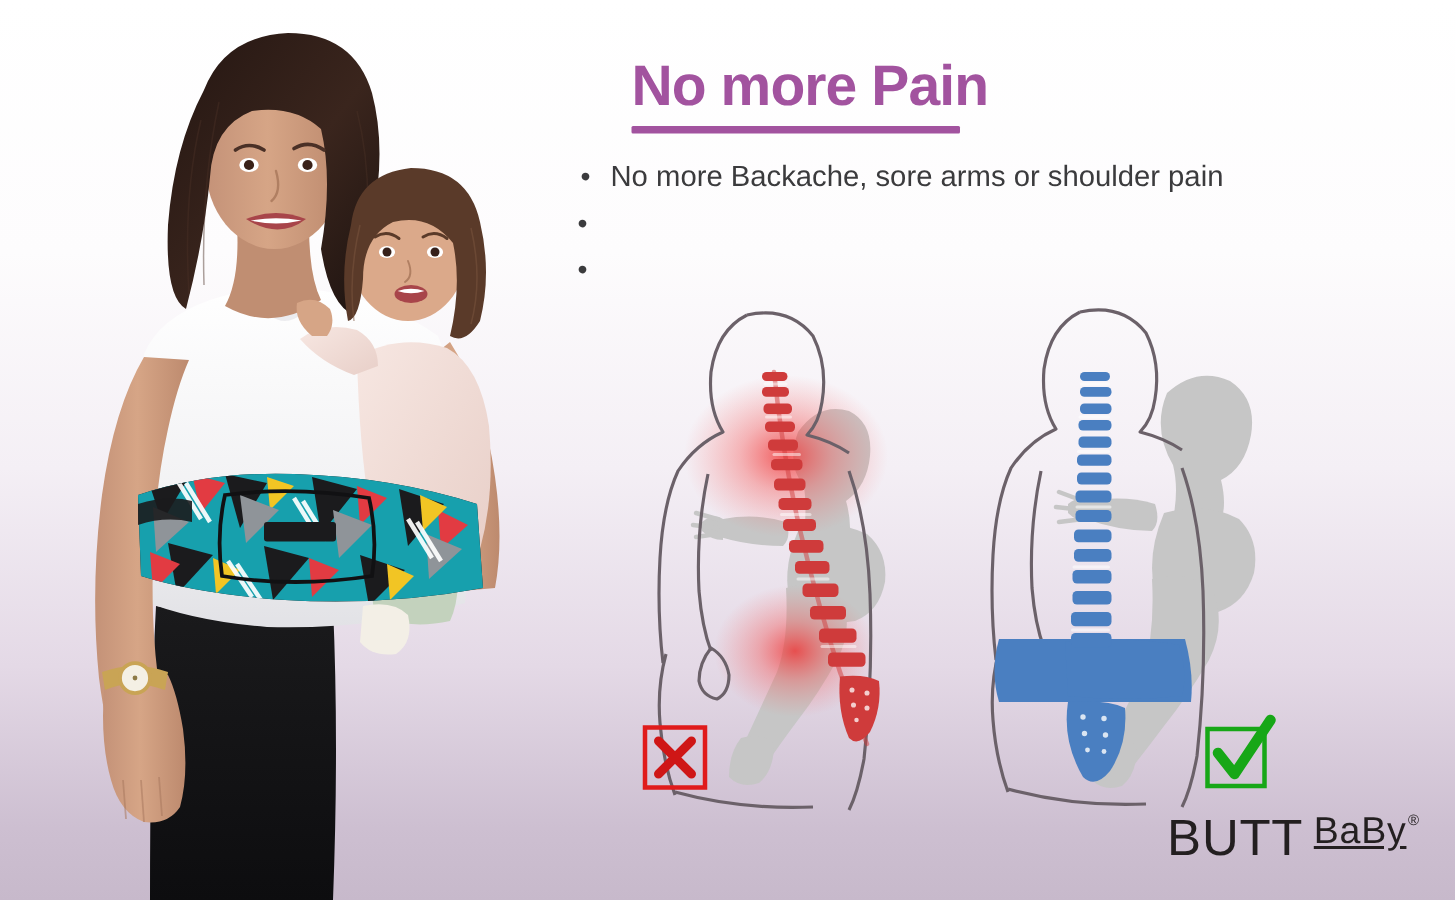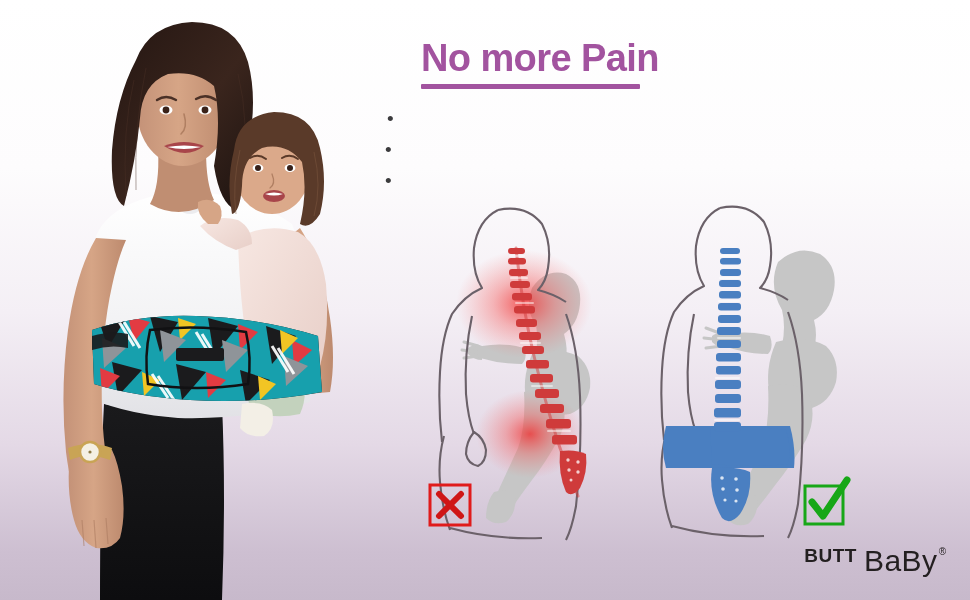--- a/index.html
+++ b/index.html
@@ -106,29 +106,30 @@
   .logo {
     position: absolute;
     right: 24px;
     bottom: 24px;
     display: flex;
     align-items: flex-start;
     color: #231f20;
     line-height: 1;
   }
   .logo .b1 {
-    font-size: 19px;
-    font-weight: bold;
+    font-size: 34px;
+    font-weight: normal;
     letter-spacing: 0.5px;
   }
   .logo .b2 {
-    font-size: 30px;
+    font-size: 25px;
     font-weight: normal;
     letter-spacing: 0.5px;
     margin-left: 7px;
+    text-decoration: underline;
   }
   .logo .reg {
     font-size: 10px;
     margin-left: 1px;
     margin-top: 1px;
   }
 </style>
 </head>
 <body>
 
@@ -306,20 +307,21 @@
   </div>
 
   <div class="headline-wrap">
     <div class="headline">No more Pain</div>
     <div class="headline-rule"></div>
   </div>
 
   <div class="bullets">
     <div class="bullet indent">
       <span class="dot">•</span>
+      <span class="btxt">No more Backache, sore arms or shoulder pain</span>
     </div>
     <div class="bullet">
       <span class="dot">•</span>
     </div>
     <div class="bullet">
       <span class="dot">•</span>
     </div>
   </div>
 
   <div class="illus">

